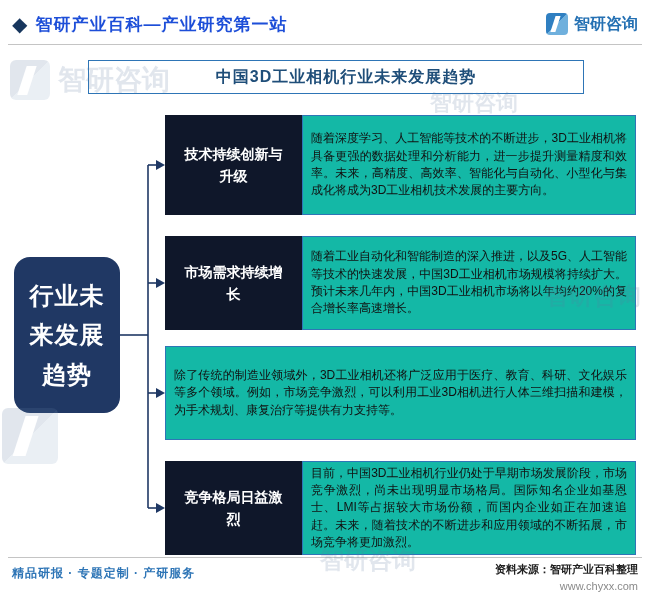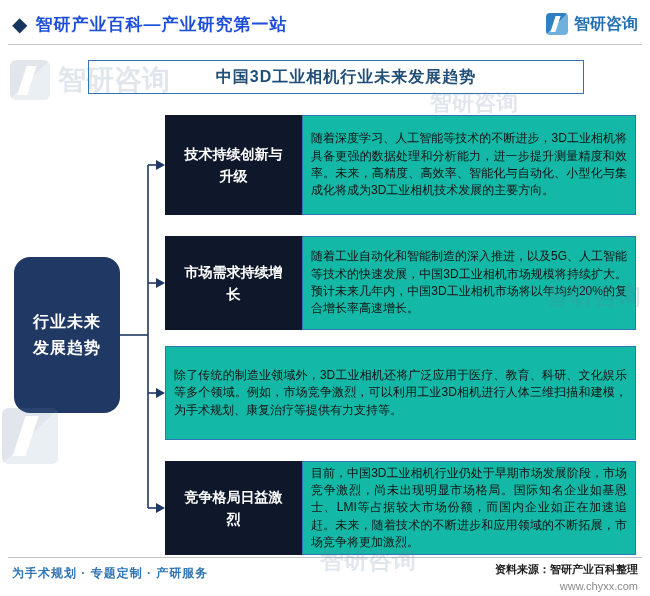--- a/index.html
+++ b/index.html
@@ -26,21 +26,21 @@
     display:flex;align-items:center;justify-content:center;
     color:#1f4e79;font-size:16px;font-weight:bold;letter-spacing:1px;padding-left:20px;
   }
   
   .side-box{
     position:absolute;left:14px;top:257px;width:106px;height:156px;z-index:2;
     background:#203864;border-radius:16px;
     display:flex;align-items:center;justify-content:center;
   }
   .side-box span{
-    display:block;width:78px;color:#ffffff;font-size:16px;font-weight:bold;
+    display:block;width:78px;color:#ffffff;font-size:24px;font-weight:bold;
     line-height:1.65;text-align:center;letter-spacing:1px;
   }
   
   .connectors{position:absolute;left:0;top:0;z-index:1;}
   
   .row{position:absolute;left:165px;width:471px;display:flex;z-index:2;}
   .row-1{top:115px;height:100px;}
   .row-2{top:236px;height:94px;}
   .row-3{top:346px;height:94px;}
   .row-4{top:461px;height:94px;}
@@ -134,17 +134,17 @@
   </div>
   <div class="row row-3">
     <div class="content-box">除了传统的制造业领域外，3D工业相机还将广泛应用于医疗、教育、科研、文化娱乐等多个领域。例如，市场竞争激烈，可以利用工业3D相机进行人体三维扫描和建模，为手术规划、康复治疗等提供有力支持等。</div>
   </div>
   <div class="row row-4">
     <div class="label-box">竞争格局日益激烈</div>
     <div class="content-box">目前，中国3D工业相机行业仍处于早期市场发展阶段，市场竞争激烈，尚未出现明显市场格局。国际知名企业如基恩士、LMI等占据较大市场份额，而国内企业如正在加速追赶。未来，随着技术的不断进步和应用领域的不断拓展，市场竞争将更加激烈。</div>
   </div>
 
   <div class="rule rule-bottom"></div>
-  <div class="footer-services">为手术规划 · 专题定制 · 产研服务</div>
+  <div class="footer-services">精品研报 · 专题定制 · 产研服务</div>
   <div class="footer-source">资料来源：智研产业百科整理</div>
   <div class="footer-site">www.chyxx.com</div>
 
 </div>
 
 </body></html>

